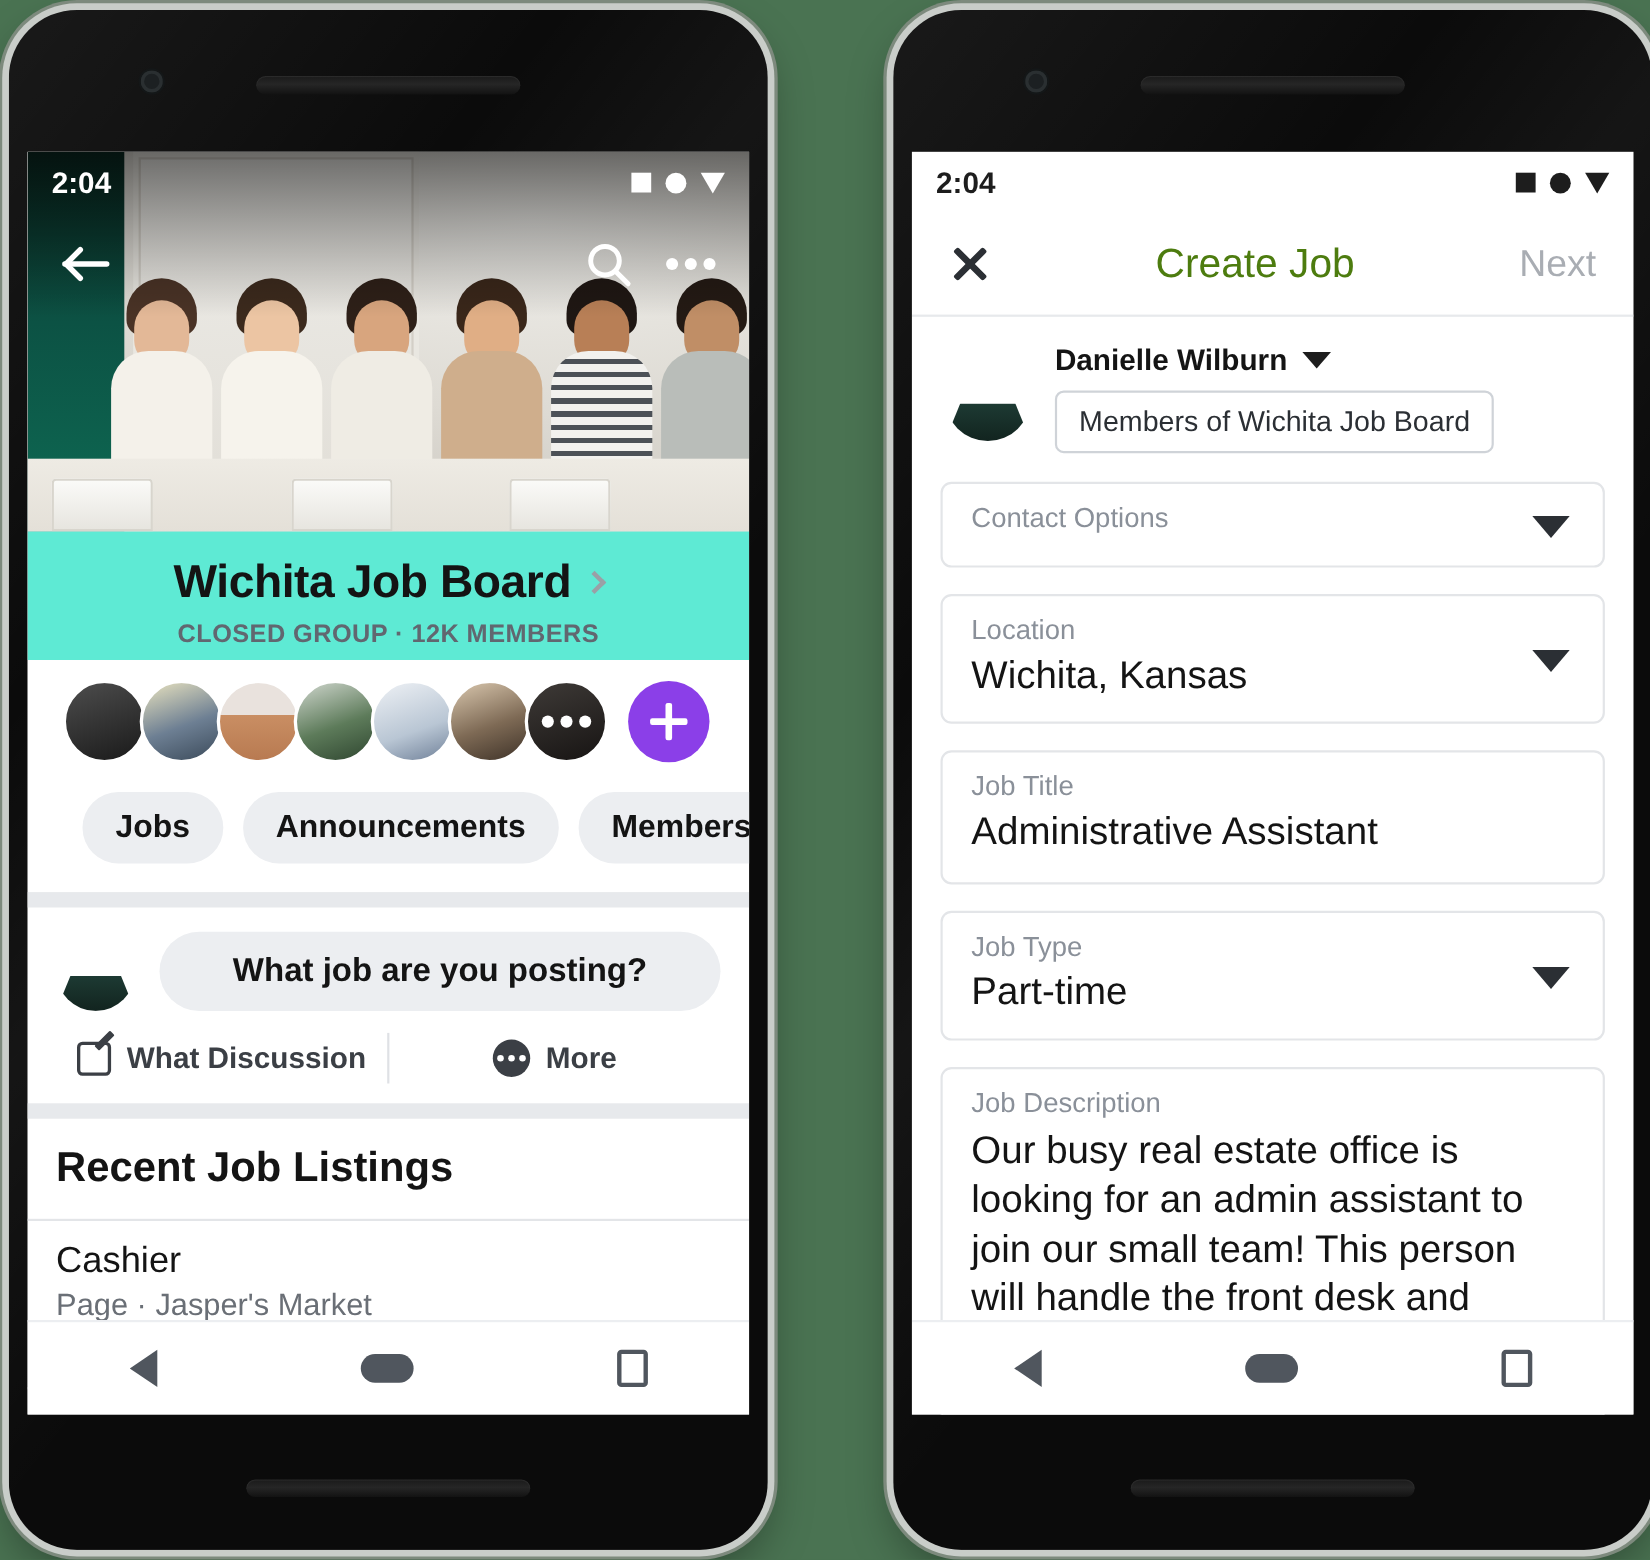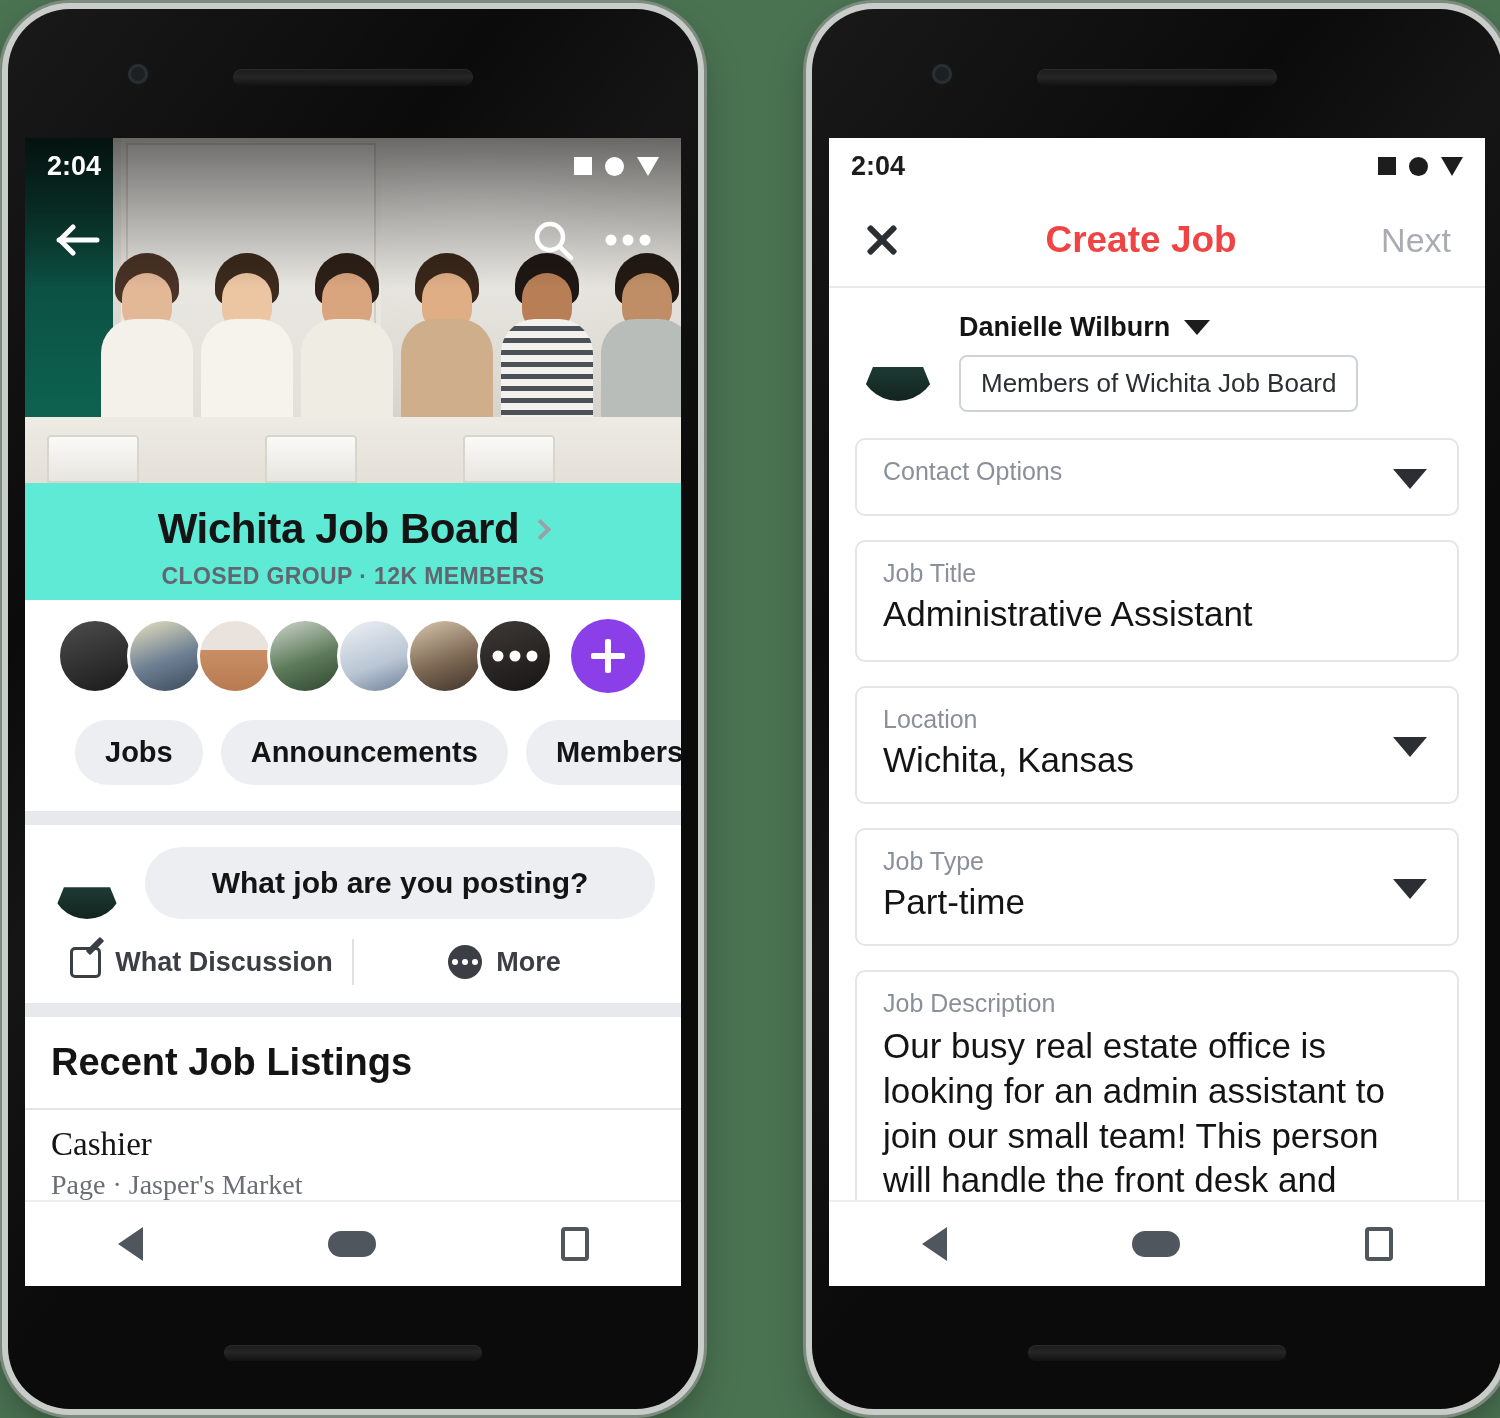--- a/index.html
+++ b/index.html
@@ -171,42 +171,42 @@
     width: 20px; height: 6px; background: #3b3f45; transform: rotate(-45deg); border-radius: 1px;
   }
   .more-dot {
     width: 34px; height: 34px; border-radius: 50%; background: #3b3f45;
     display: flex; align-items: center; justify-content: center; gap: 4px;
   }
   .more-dot i { width: 6px; height: 6px; border-radius: 50%; background: #fff; display: block; }
 
   
   .section-title { padding: 24px 26px; font-size: 38px; font-weight: 700; color: #141414; }
-  .job { padding: 16px 26px 22px; font-family: Liberation Serif, serif; }
+  .job { padding: 16px 26px 22px; }
   .job-title { font-size: 33px; color: #141414; margin-bottom: 6px; }
   .job-meta { font-size: 28px; color: #6a6f76; margin-bottom: 5px; }
   .job-pay  { font-size: 28px; color: #6a6f76; }
   .job-pay .pay { color: #2aa14f; }
 
   
   .navbar {
     position: absolute; left: 0; right: 0; bottom: 0; height: 86px;
     background: #fff; border-top: 2px solid #eceef1;
     display: flex; align-items: center; justify-content: space-around;
   }
   .nav-back { width: 0; height: 0; border-top: 17px solid transparent; border-bottom: 17px solid transparent; border-right: 25px solid #50565e; }
   .nav-home { width: 48px; height: 26px; border-radius: 13px; background: #50565e; }
   .nav-rec { width: 28px; height: 34px; border: 4px solid #50565e; border-radius: 4px; }
 
   
   .r-header {
     display: flex; align-items: center; justify-content: space-between;
     height: 94px; padding: 0 34px; border-bottom: 2px solid #e7e9ec;
   }
-  .r-title { font-size: 37px; font-weight: 700; color: #ef4444; }
+  .r-title { font-size: 37px; font-weight: 400; color: #4d7c0f; }
   .r-next { font-size: 34px; color: #a9adb3; }
   .x-icon { position: relative; width: 38px; height: 38px; }
   .x-icon:before, .x-icon:after {
     content: ""; position: absolute; left: 0; top: 16px; width: 38px; height: 6px;
     background: #2b2f34; border-radius: 2px;
   }
   .x-icon:before { transform: rotate(45deg); }
   .x-icon:after  { transform: rotate(-45deg); }
 
   .r-profile { display: flex; align-items: center; gap: 22px; padding: 24px 30px 16px; }
@@ -447,31 +447,31 @@
         </span>
       </div>
 
       <div class="fields">
 
         <div class="field">
           <div class="field-label">Contact Options</div>
           <span class="dd-caret"></span>
         </div>
 
-        <div class="field" style="padding-bottom:26px;">
-          <div class="field-label">Job Title</div>
-          <div class="field-value">Administrative Assistant</div>
-        </div>
-
         <div class="field">
           <div class="field-label">Location</div>
           <div class="field-value">Wichita, Kansas</div>
           <span class="dd-caret"></span>
         </div>
 
+        <div class="field" style="padding-bottom:26px;">
+          <div class="field-label">Job Title</div>
+          <div class="field-value">Administrative Assistant</div>
+        </div>
+
         <div class="field">
           <div class="field-label">Job Type</div>
           <div class="field-value">Part-time</div>
           <span class="dd-caret"></span>
         </div>
 
         <div class="field desc-box">
           <div class="field-label">Job Description</div>
           <div class="field-value desc">Our busy real estate office is looking for an admin assistant to join our small team! This person will handle the front desk and answer incoming calls.</div>
         </div>

